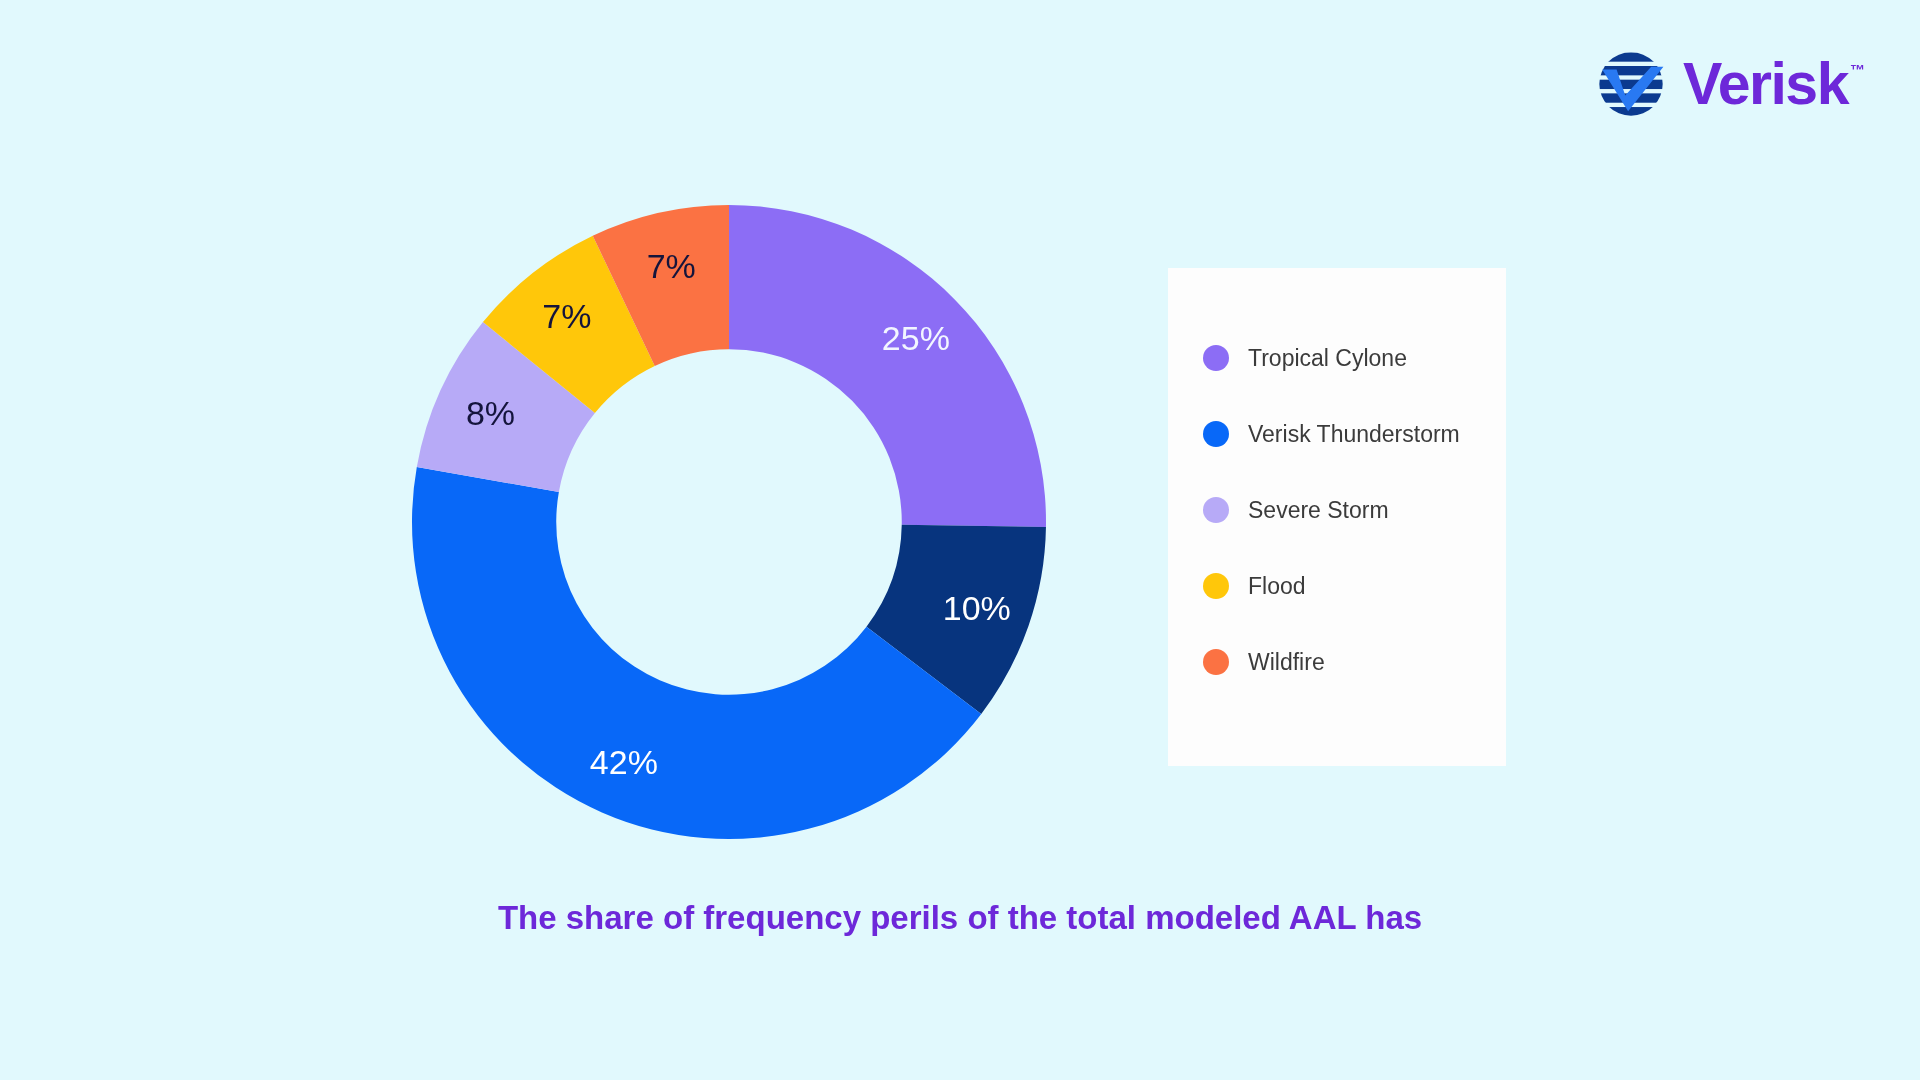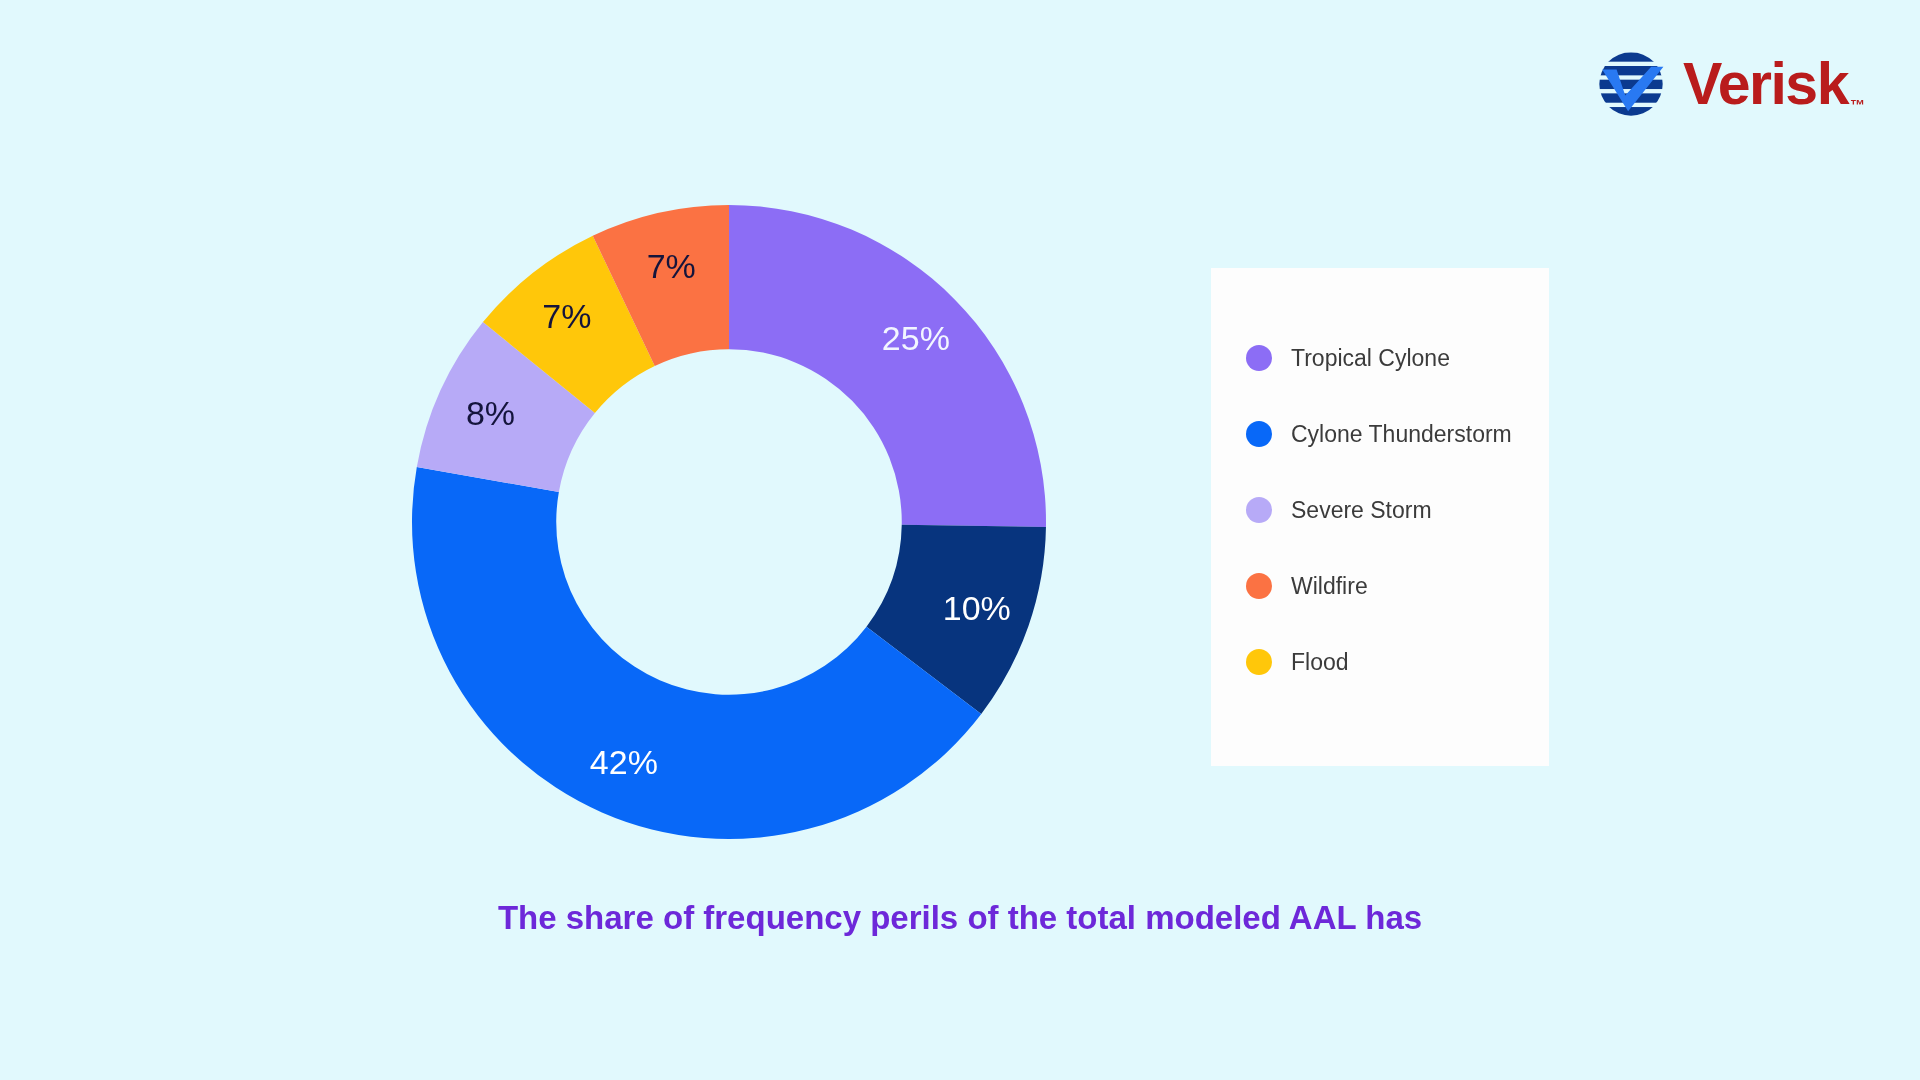--- a/index.html
+++ b/index.html
@@ -24,22 +24,22 @@
     align-items: center;
     gap: 16px;
   }
   #brand-logo .logo-mark {
     width: 72px;
     height: 72px;
     display: block;
   }
   #brand-logo .wordmark {
     display: flex;
-    align-items: flex-end;
-    color: #b91c1c;
+    align-items: flex-start;
+    color: #6d28d9;
     font-weight: bold;
     letter-spacing: -1.5px;
   }
   #brand-logo .wordmark .word {
     font-size: 59px;
     line-height: 0.95;
   }
   #brand-logo .wordmark .tm {
     font-size: 15px;
     line-height: 1;
@@ -71,21 +71,20 @@
   
   #chart-legend {
     position: absolute;
     left: 1168px;
     top: 268px;
     width: 338px;
     height: 498px;
     background: #fdfdfd;
     box-sizing: border-box;
     padding: 52px 0 0 35px;
-    margin-left: 43px;
   }
   .legend-item {
     display: flex;
     align-items: center;
     height: 76px;
     gap: 19px;
   }
   .legend-swatch {
     width: 26px;
     height: 26px;
@@ -159,32 +158,32 @@
 </div>
 
 <div id="chart-legend" style="background: rgb(253, 253, 253);">
   <div id="legend-items">
       <div class="legend-item">
         <span class="legend-swatch" style="background: rgb(140, 109, 245);"></span>
         <span class="legend-label">Tropical Cylone</span>
       </div>
       <div class="legend-item">
         <span class="legend-swatch" style="background: rgb(8, 104, 248);"></span>
-        <span class="legend-label">Cylone Thunderstorm</span>
+        <span class="legend-label">Verisk Thunderstorm</span>
       </div>
       <div class="legend-item">
         <span class="legend-swatch" style="background: rgb(183, 170, 247);"></span>
         <span class="legend-label">Severe Storm</span>
       </div>
       <div class="legend-item">
+        <span class="legend-swatch" style="background: rgb(255, 199, 10);"></span>
+        <span class="legend-label">Flood</span>
+      </div>
+      <div class="legend-item">
         <span class="legend-swatch" style="background: rgb(251, 114, 67);"></span>
         <span class="legend-label">Wildfire</span>
-      </div>
-      <div class="legend-item">
-        <span class="legend-swatch" style="background: rgb(255, 199, 10);"></span>
-        <span class="legend-label">Flood</span>
       </div>
     </div>
 </div>
 
 <div id="chart-caption" style="color: #6d28d9;">
   <div>The share of frequency perils of the total modeled AAL has</div>
 </div>
 
 </body></html>

